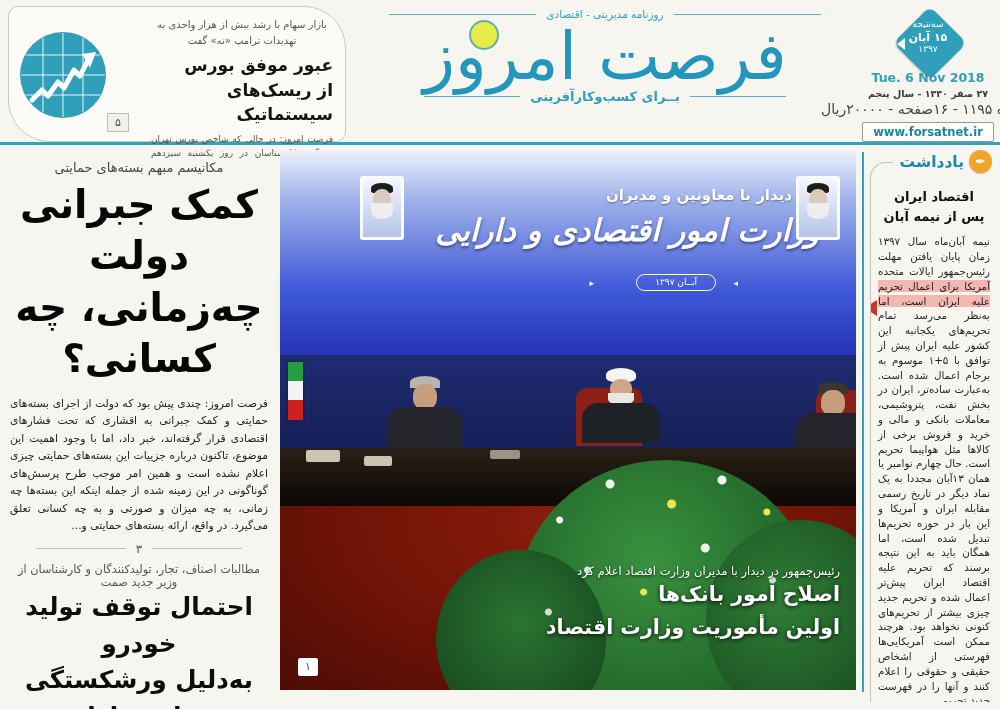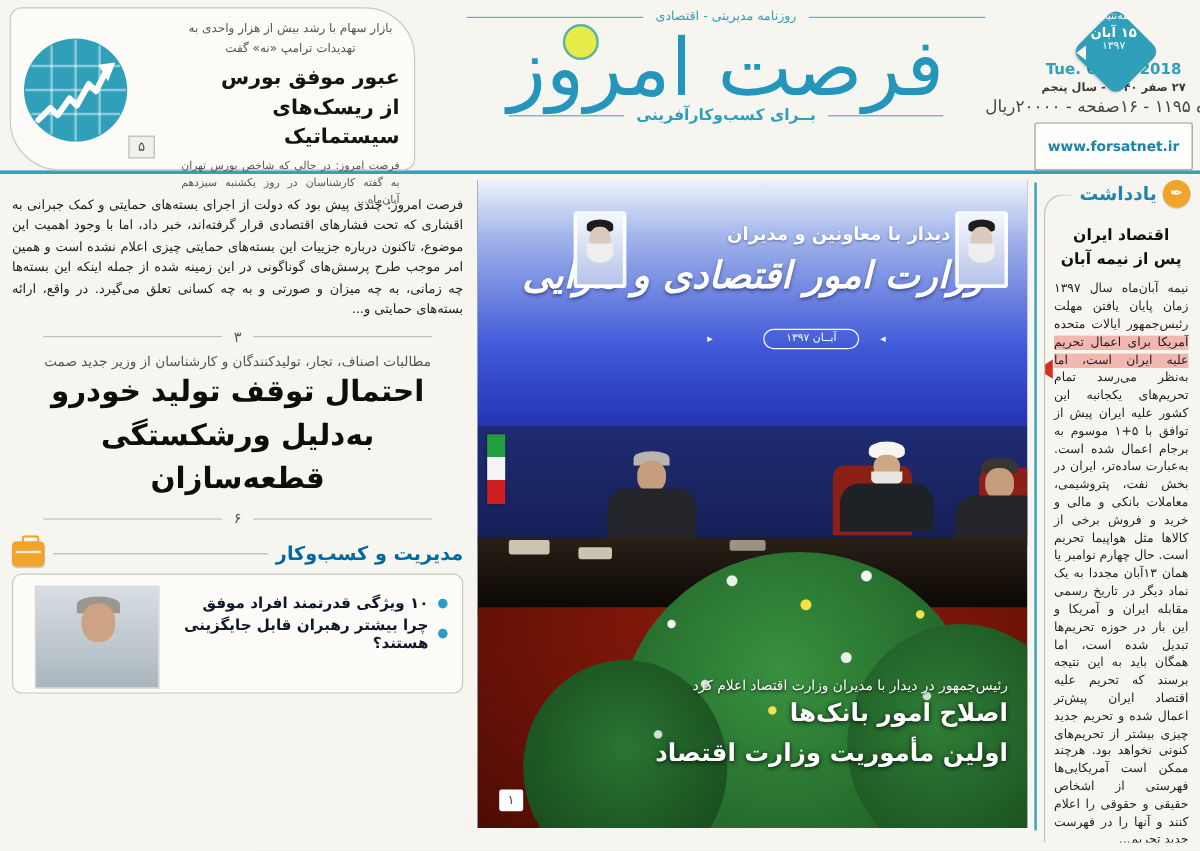--- a/index.html
+++ b/index.html
@@ -15,21 +15,21 @@
   .diamond-wrap { width:78px; height:72px; position:relative; }
   .diamond { position:absolute; left:15px; top:9px; width:52px; height:52px; background:#2f9fba; border-radius:8px; transform:rotate(45deg); box-shadow:0 1px 2px rgba(0,0,0,.25); }
   .diamond-notch { position:absolute; left:8px; top:30px; width:0; height:0; border-top:6px solid transparent; border-bottom:6px solid transparent; border-right:8px solid #f7f5ef; z-index:2; }
   .diamond-text { position:absolute; inset:0; z-index:1; display:flex; flex-direction:column; align-items:center; justify-content:center; color:#fff; line-height:1.25; }
   .dt-weekday { font-size:9px; }
   .dt-date { font-size:11px; font-weight:bold; }
   .dt-year { font-size:9px; }
   .date-en { direction:ltr; color:#2f9fba; font-weight:bold; font-size:12.5px; margin-top:3px; }
   .hijri { font-size:9.5px; font-weight:bold; color:#3a3a3a; margin-top:3px; }
   .issue-no { font-size:14px; color:#444; margin-top:2px; white-space:nowrap; }
-  .website { direction:ltr; border:1px solid #9a9a94; background:#fdfdfb; color:#1d84a6; font-weight:bold; font-size:11.5px; padding:12px 10px; margin-top:5px; border-radius:2px; }
+  .website { direction:ltr; border:1px solid #9a9a94; background:#fdfdfb; color:#1d84a6; font-weight:bold; font-size:11.5px; padding:2px 10px; margin-top:5px; border-radius:2px; }
 
   
   .masthead { flex:1; position:relative; display:flex; flex-direction:column; align-items:center; min-width:0; }
   .hline { flex:1; height:1px; background:#2f9fba; opacity:.8; }
   .tagline-top { display:flex; align-items:center; gap:10px; width:86%; color:#2f9fba; font-size:10.5px; margin-top:2px; }
   .sun-icon { position:absolute; top:14px; left:23%; width:30px; height:30px; border-radius:50%; background:#e7ec49; border:2px solid #5ab3a4; z-index:0; }
   .logo { position:relative; z-index:1; font-size:66px; font-weight:normal; color:#2596bb; line-height:1.05; margin-top:2px; letter-spacing:-1px; text-shadow:0 1px 0 rgba(255,255,255,.6); }
   .tagline-bottom { display:flex; align-items:center; gap:10px; width:72%; color:#2f9fba; font-size:13px; font-weight:bold; margin-top:-2px; }
 
   
@@ -62,21 +62,21 @@
   .author-meta { flex:1; display:flex; flex-direction:column; justify-content:center; }
   .author-name { font-size:10px; font-weight:bold; color:#222; line-height:1.4; text-align:right; }
   .author-role { font-size:8.2px; font-weight:bold; color:#555; line-height:1.4; text-align:right; margin-top:4px; }
   .note-body { position:relative; font-size:10.3px; line-height:1.44; color:#1f1f1f; text-align:justify; margin-top:7px; }
   .hl { background:#f2b7b0; }
   .arrow-tag { position:absolute; left:-14px; top:66px; width:0; height:0; border-top:8px solid transparent; border-bottom:8px solid transparent; border-right:13px solid #cf3325; }
 
   .vsep { width:2px; background:#35a2bc; height:540px; margin-top:2px; flex:none; }
 
   
-  .photo { width:458px; height:540px; position:relative; overflow:hidden; flex:none; background:#1d2a6b; }
+  .photo { width:576px; height:540px; position:relative; overflow:hidden; flex:none; background:#1d2a6b; }
   .ph-banner { position:absolute; top:0; left:0; right:0; height:205px; background:linear-gradient(180deg,#eef2fc 0%, #9fb2ea 24%, #4059d8 68%, #2334b4 100%); }
   .ph-banner-l1 { position:absolute; top:36px; right:64px; color:#fff; font-size:15px; font-weight:bold; text-shadow:0 1px 2px rgba(0,0,30,.4); }
   .ph-banner-l2 { position:absolute; top:62px; right:36px; color:#fff; font-size:31px; font-weight:bold; font-style:italic; text-shadow:0 2px 3px rgba(0,0,40,.45); }
   .ph-pill { position:absolute; top:124px; right:140px; border:1px solid #fff; border-radius:9px; color:#fff; font-size:9px; padding:0 18px; line-height:15px; }
   .pill-arrow { position:absolute; top:128px; color:#fff; font-size:9px; }
   .pa-r { right:118px; } .pa-l { right:262px; }
   .portrait { position:absolute; top:26px; width:44px; height:64px; border:3px solid rgba(255,255,255,.9); border-radius:3px; background:linear-gradient(180deg,#f4f7fd,#b6c3e8); }
   .portrait .p-face { position:absolute; top:10px; left:10px; width:18px; height:22px; background:#d9cabc; border-radius:45%; }
   .portrait .p-beard { position:absolute; top:24px; left:8px; width:22px; height:16px; background:#eee; border-radius:0 0 50% 50%; }
   .portrait .p-turban { position:absolute; top:4px; left:8px; width:22px; height:10px; background:#1d1d1d; border-radius:50% 50% 20% 20%; }
@@ -286,20 +286,25 @@
         <div class="ph-cap-kicker">رئیس‌جمهور در دیدار با مدیران وزارت اقتصاد اعلام کرد</div>
         <div class="ph-cap-line">اصلاح امور بانک‌ها</div>
         <div class="ph-cap-line">اولین مأموریت وزارت اقتصاد</div>
       </figcaption>
       <div class="ph-pagebox">۱</div>
     </figure>
 
     <section class="leftcol">
 
       <article>
+        <div class="lead-kicker">مکانیسم مبهم بسته‌های حمایتی</div>
+        <h1 class="lead-title">
+          <div>کمک جبرانی دولت</div>
+          <div>چه‌زمانی، چه کسانی؟</div>
+        </h1>
         <p class="lead-body">فرصت امروز: چندی پیش بود که دولت از اجرای بسته‌های حمایتی و کمک جبرانی به اقشاری که تحت فشارهای اقتصادی قرار گرفته‌اند، خبر داد، اما با وجود اهمیت این موضوع، تاکنون درباره جزییات این بسته‌های حمایتی چیزی اعلام نشده است و همین امر موجب طرح پرسش‌های گوناگونی در این زمینه شده از جمله اینکه این بسته‌ها چه زمانی، به چه میزان و صورتی و به چه کسانی تعلق می‌گیرد. در واقع، ارائه بسته‌های حمایتی و...</p>
         <div class="divider">
           <div class="dline"></div>
           <span>۳</span>
           <div class="dline"></div>
         </div>
       </article>
 
       <article>
         <div class="second-kicker">مطالبات اصناف، تجار، تولیدکنندگان و کارشناسان از وزیر جدید صمت</div>

